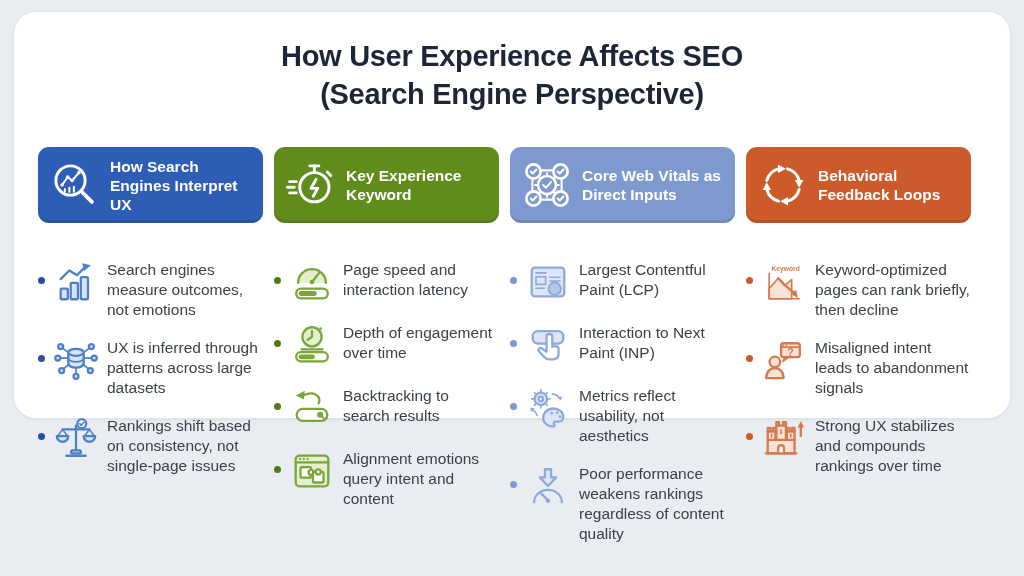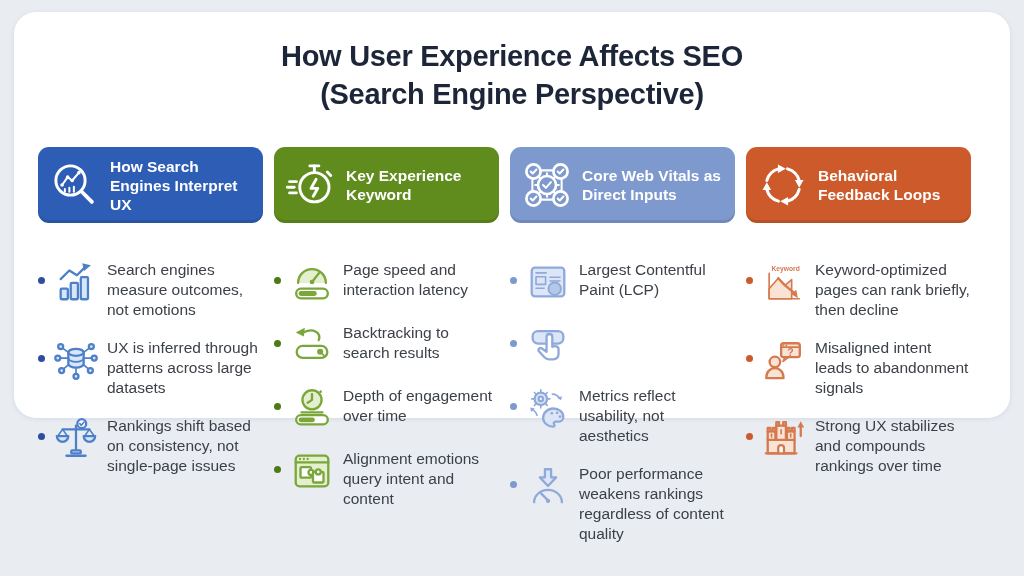--- a/index.html
+++ b/index.html
@@ -160,42 +160,42 @@
                 <rect class="flw" x="7.5" y="31" width="33" height="10" rx="5"></rect>
                 <rect class="sd" x="10" y="33.5" width="19" height="5" rx="2.5"></rect>
               </svg>
             </span>
             <span class="itext">Page speed and interaction latency</span>
           </li>
           <li class="item">
             <span class="dot"></span>
             <span class="iicon">
               <svg viewBox="0 0 48 48">
-                <path class="st" d="M31 19c3-8-6-13-15-8.5"></path>
-                <polygon class="sd" points="7,11 16.5,6 15.5,15"></polygon>
-                <rect class="flw" x="8" y="25" width="32" height="12.5" rx="6.25"></rect>
-                <circle class="sd" cx="32.5" cy="31" r="3.2"></circle>
-                <line class="st2" x1="35" y1="33.5" x2="37" y2="35.5"></line>
-              </svg>
-            </span>
-            <span class="itext">Backtracking to search results</span>
-          </li>
-          <li class="item">
-            <span class="dot"></span>
-            <span class="iicon">
-              <svg viewBox="0 0 48 48">
                 <circle class="fl" cx="24" cy="15.5" r="10"></circle>
                 <polyline class="st" points="24,9.5 24,15.5 19.5,18.5"></polyline>
                 <circle class="sd" cx="33" cy="7" r="1.4"></circle>
                 <line class="st" x1="13" y1="28.5" x2="35" y2="28.5"></line>
                 <rect class="flw" x="7.5" y="31.5" width="33" height="9.5" rx="4.75"></rect>
                 <rect class="sd" x="10" y="33.8" width="17" height="5" rx="2.5"></rect>
               </svg>
             </span>
             <span class="itext">Depth of engagement over time</span>
+          </li>
+          <li class="item">
+            <span class="dot"></span>
+            <span class="iicon">
+              <svg viewBox="0 0 48 48">
+                <path class="st" d="M31 19c3-8-6-13-15-8.5"></path>
+                <polygon class="sd" points="7,11 16.5,6 15.5,15"></polygon>
+                <rect class="flw" x="8" y="25" width="32" height="12.5" rx="6.25"></rect>
+                <circle class="sd" cx="32.5" cy="31" r="3.2"></circle>
+                <line class="st2" x1="35" y1="33.5" x2="37" y2="35.5"></line>
+              </svg>
+            </span>
+            <span class="itext">Backtracking to search results</span>
           </li>
           <li class="item">
             <span class="dot"></span>
             <span class="iicon">
               <svg viewBox="0 0 48 48">
                 <rect class="fl" x="7" y="8" width="34" height="32" rx="4"></rect>
                 <line class="st" x1="7" y1="15" x2="41" y2="15"></line>
                 <circle class="sd" cx="11.5" cy="11.5" r="1.2"></circle>
                   <circle class="sd" cx="15.5" cy="11.5" r="1.2"></circle>
                   <circle class="sd" cx="19.5" cy="11.5" r="1.2"></circle>
@@ -256,20 +256,21 @@
             <span class="itext">Largest Contentful Paint (LCP)</span>
           </li>
           <li class="item">
             <span class="dot"></span>
             <span class="iicon">
               <svg viewBox="0 0 48 48">
                 <rect class="fl" x="8" y="9.5" width="32" height="13" rx="5.5"></rect>
                 <path class="flw" d="M22.5 15.5a3 3 0 0 1 6 0v10.5c2.5-1.8 6.5-.6 6.5 2.2v5.3c0 3.3-2.3 5.5-5.5 5.5h-4.6c-1.8 0-3.3-.8-4.6-2.2l-5.6-6c-1.8-2 .6-4.6 2.9-3.1l4.9 3.3z"></path>
               </svg>
             </span>
+            <span class="itext">Interaction to Next Paint (INP)</span>
           </li>
           <li class="item">
             <span class="dot"></span>
             <span class="iicon">
               <svg viewBox="0 0 48 48">
                 <circle class="fl" cx="16.5" cy="14.5" r="6.5"></circle>
                 <g>
                   <line class="st2" x1="23" y1="14.5" x2="26" y2="14.5"></line>
                     <line class="st2" x1="21.1" y1="9.9" x2="23.2" y2="7.8"></line>
                   <line class="st2" x1="16.5" y1="8" x2="16.5" y2="5"></line>

